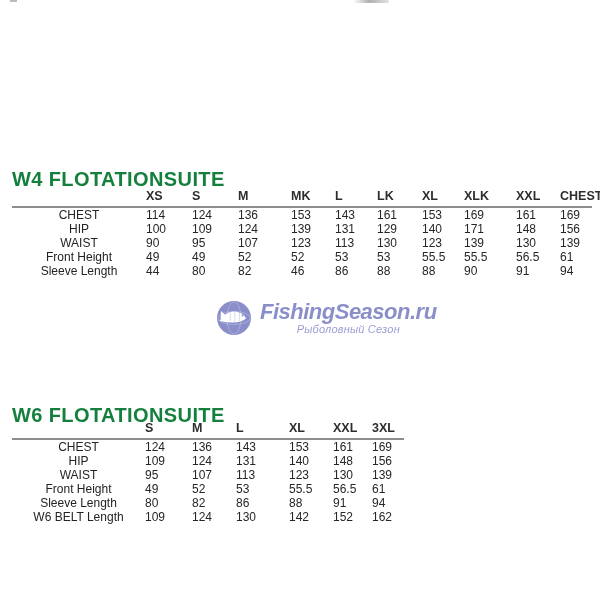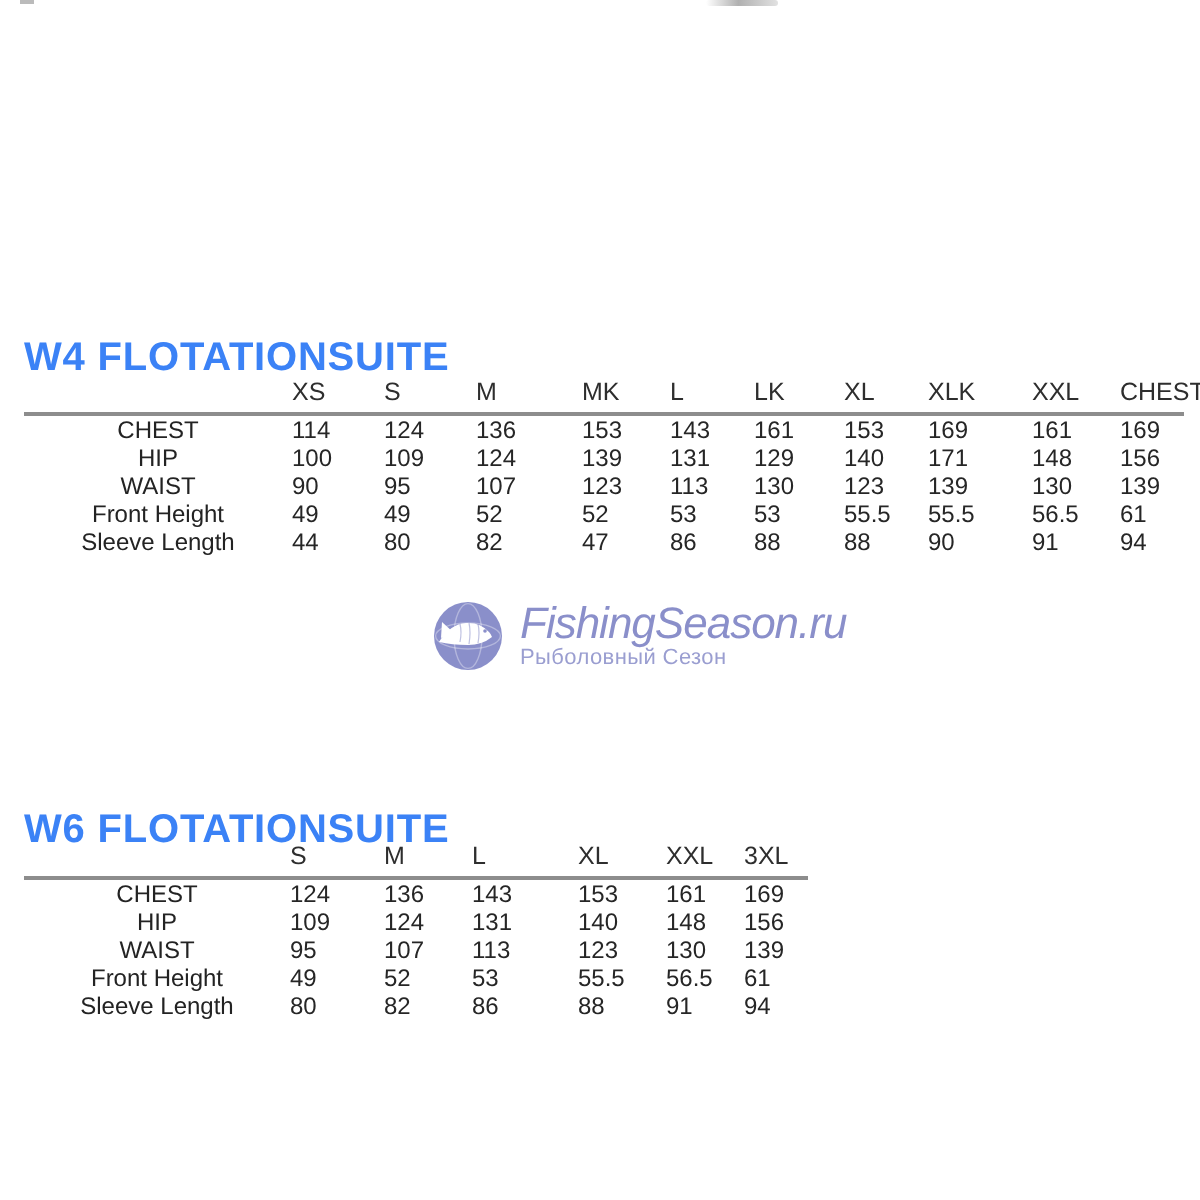--- a/index.html
+++ b/index.html
@@ -20,21 +20,21 @@
   }
   .smudge-left {
     position: absolute; top: 0; left: 10px;
     width: 7px; height: 2px;
     background: rgba(120,120,120,.5);
   }
 
   .section-title {
     position: absolute; left: 12px;
     font-size: 20px; font-weight: 700;
-    color: #3b82f6; letter-spacing: 0.4px;
+    color: #15803d; letter-spacing: 0.4px;
     white-space: nowrap;
   }
   #w4-title { top: 155px; }
   #w6-title { top: 391px; }
 
   table.size-table {
     position: absolute; left: 12px;
     border-collapse: collapse; table-layout: fixed;
   }
   #w4-table { top: 186px; width: 580px; }
@@ -42,45 +42,45 @@
 
   .size-table th, .size-table td {
     text-align: left; padding: 0;
     font-size: 12px; color: #262626;
     white-space: nowrap; vertical-align: bottom;
     height: 14px; line-height: 14px;
     font-family: "Liberation Sans", sans-serif;
   }
   .size-table thead tr { border-bottom: 2px solid #8d8d8d; }
   .size-table th {
-    font-weight: 400; font-size: 12.5px; color: #2e2e2e;
+    font-weight: 700; font-size: 12.5px; color: #2e2e2e;
     padding-bottom: 3px; height: 17px;
   }
   .size-table td.lbl, .size-table th.lbl { color: #232323; text-align: center; }
 
   
   .watermark {
     position: absolute; left: 216px; top: 300px;
     display: flex; align-items: center;
     opacity: 0.92;
   }
   .wm-logo { width: 36px; height: 36px; flex: 0 0 auto; }
   .wm-text { margin-left: 8px; }
   .wm-brand {
     font-family: "Liberation Sans", sans-serif;
-    font-style: italic; font-weight: 400;
+    font-style: italic; font-weight: 700;
     font-size: 22px; line-height: 22px;
     color: #8186c6; letter-spacing: -0.5px;
     white-space: nowrap;
   }
   .wm-sub {
     font-family: "Liberation Sans", sans-serif;
-    font-weight: 400;
+    font-style: italic; font-weight: 400;
     font-size: 11px; line-height: 12px;
-    color: #9296cd; 
+    color: #9296cd; text-align: center;
     letter-spacing: 0.2px;
     white-space: nowrap;
   }
 </style>
 </head>
 <body>
 
 <div class="smudge"></div>
 <div class="smudge-left"></div>
 
@@ -166,21 +166,21 @@
         <td>55.5</td>
         <td>55.5</td>
         <td>56.5</td>
         <td>61</td>
       </tr>
       <tr>
         <td class="lbl">Sleeve Length</td>
         <td>44</td>
         <td>80</td>
         <td>82</td>
-        <td>47</td>
+        <td>46</td>
         <td>86</td>
         <td>88</td>
         <td>88</td>
         <td>90</td>
         <td>91</td>
         <td>94</td>
       </tr>
     </tbody>
   </table>
 
@@ -262,14 +262,23 @@
       </tr>
       <tr>
         <td class="lbl">Sleeve Length</td>
         <td>80</td>
         <td>82</td>
         <td>86</td>
         <td>88</td>
         <td>91</td>
         <td>94</td>
       </tr>
+      <tr>
+        <td class="lbl">W6 BELT Length</td>
+        <td>109</td>
+        <td>124</td>
+        <td>130</td>
+        <td>142</td>
+        <td>152</td>
+        <td>162</td>
+      </tr>
     </tbody>
   </table>
 
 </body></html>

